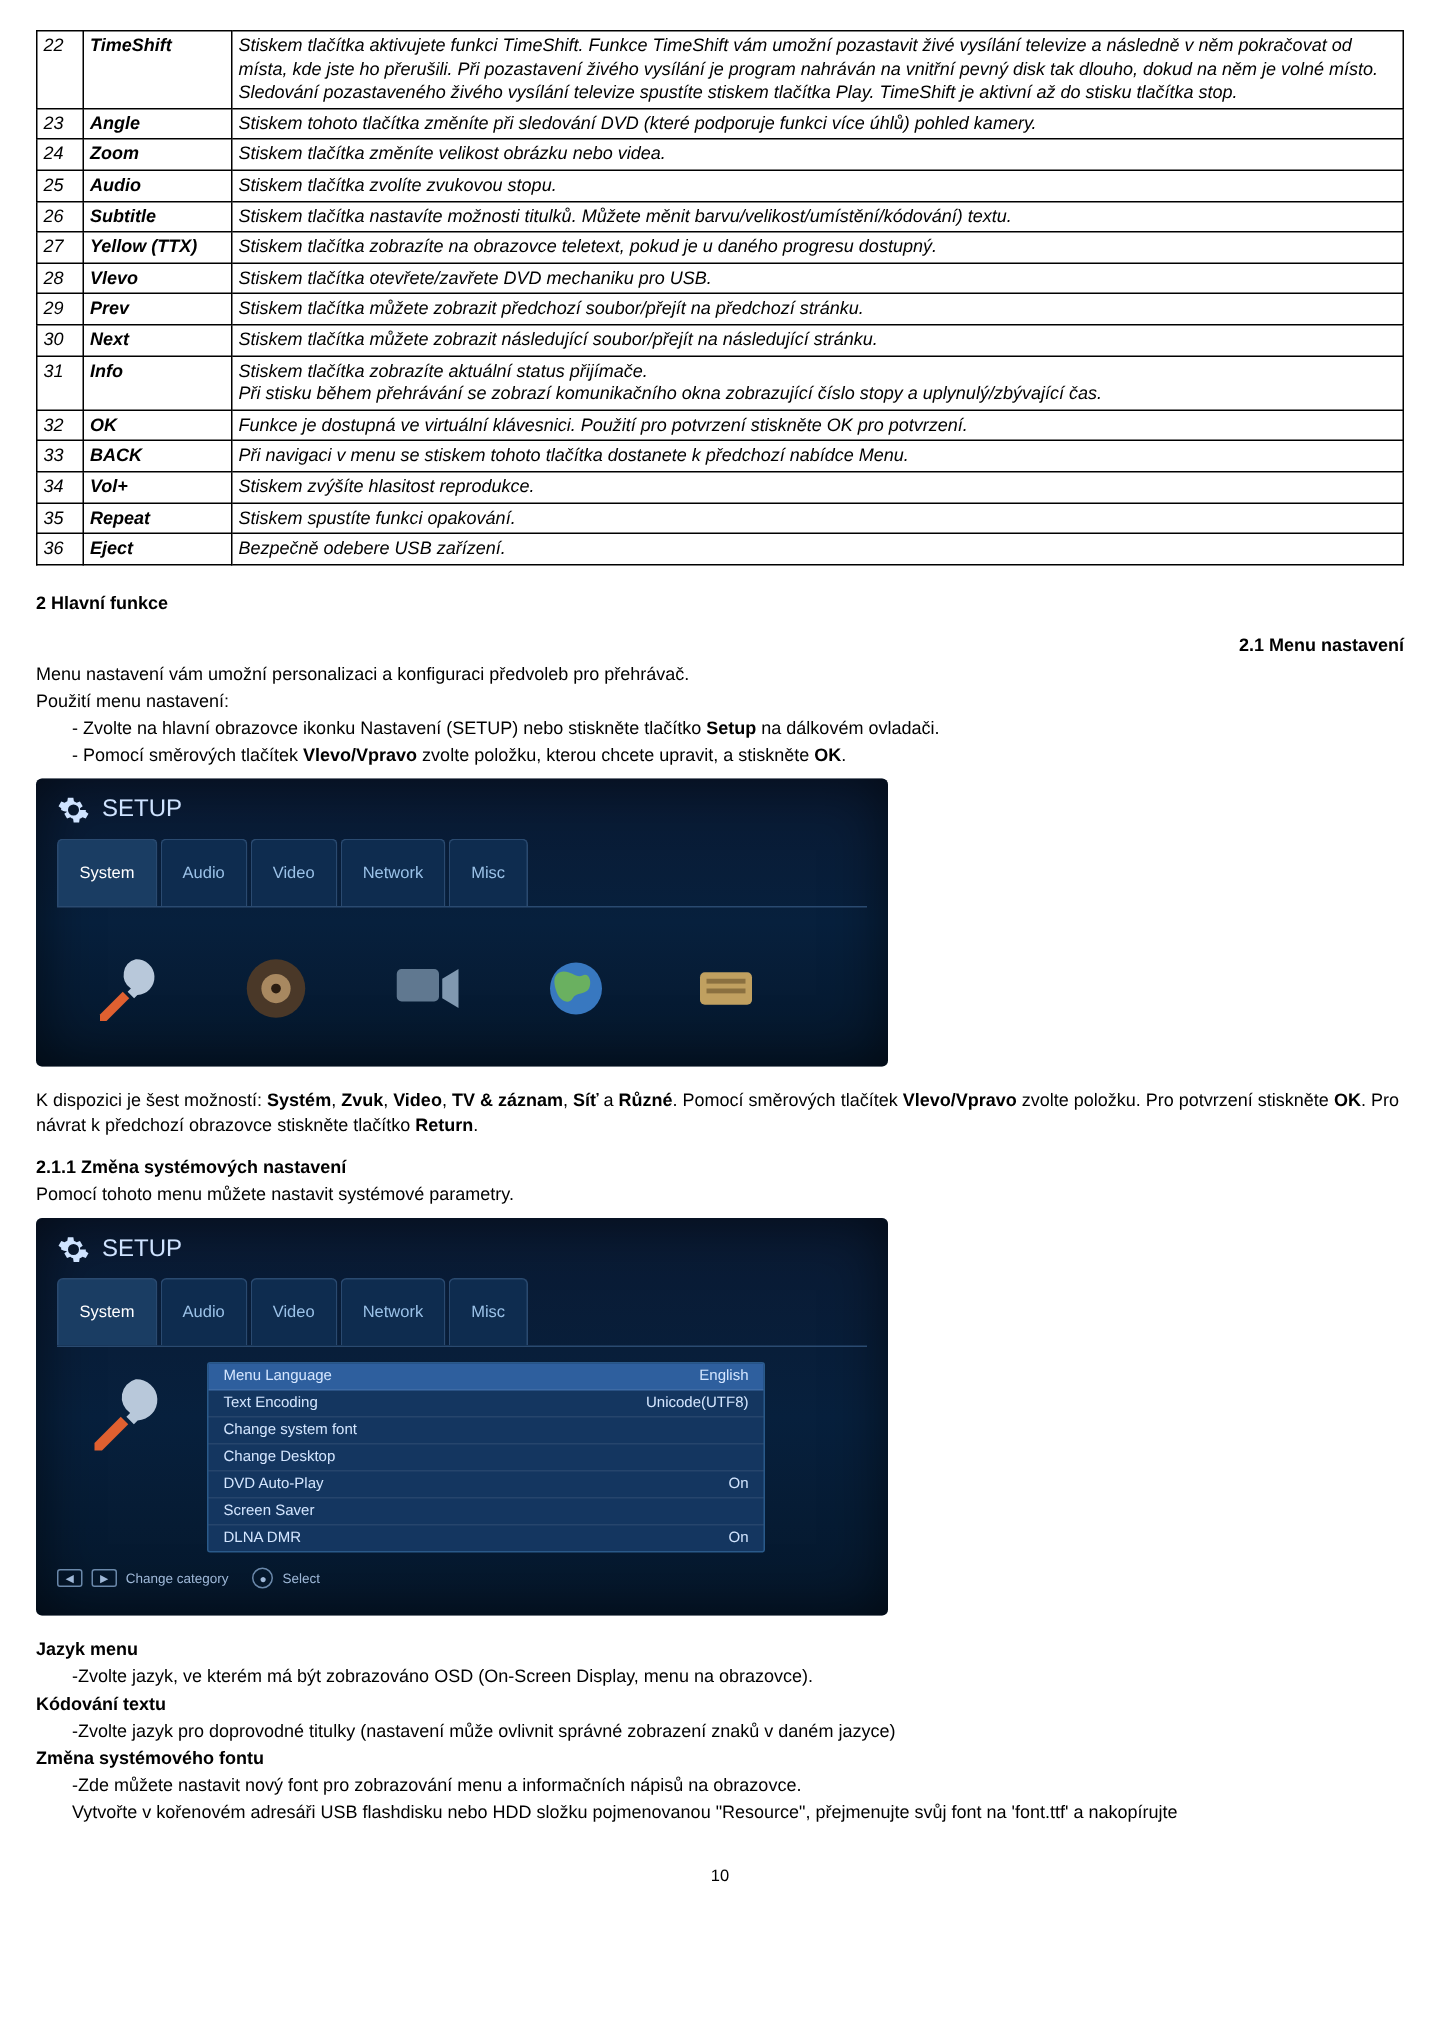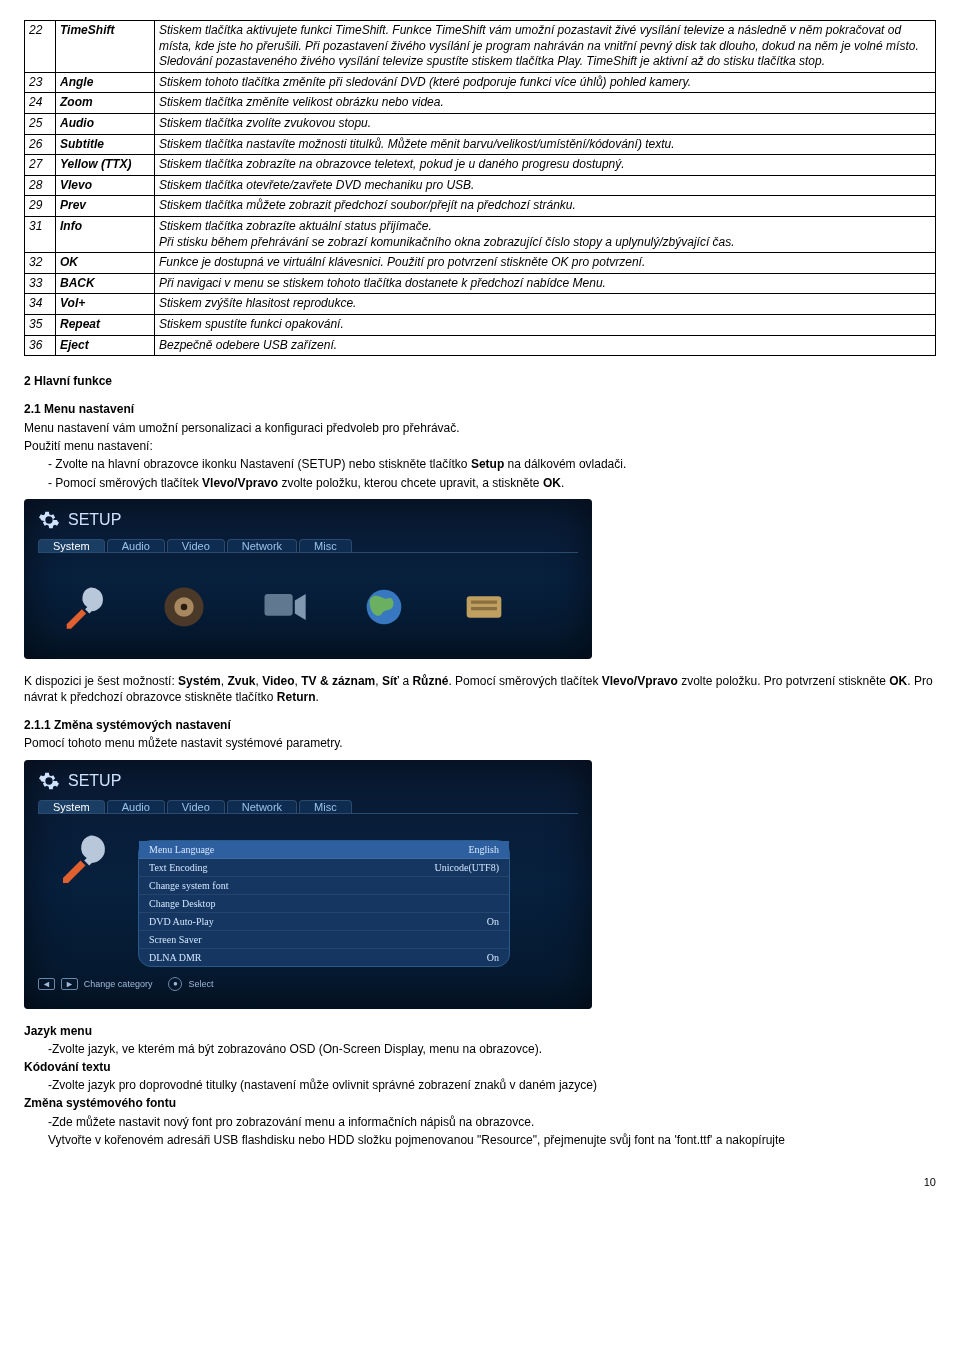--- a/index.html
+++ b/index.html
@@ -20,21 +20,21 @@
   table.defs td {
     border: 1px solid #000;
     padding: 2px 4px;
     vertical-align: top;
     font-size: 12px;
     line-height: 1.3;
   }
   table.defs td.num { width: 22px; }
   table.defs td.name { width: 90px; font-weight: bold; }
   h2.sec { font-size: 12px; font-weight: bold; margin: 18px 0 14px 0; }
-  h3.sub { font-size: 12px; font-weight: bold; margin: 14px 0 4px 0; }
+  h3.sub { font-size: 12px; font-weight: bold; margin: 14px 0 4px 0; text-align: right; }
   p { margin: 2px 0; font-size: 12px; line-height: 1.35; }
   .indent { margin-left: 24px; }
   .setup-screen {
     width: 540px;
     background: linear-gradient(#0a1a33 0%, #07203d 50%, #05172b 100%);
     border-radius: 4px;
     padding: 10px 14px 18px 14px;
     color: #d8e8ff;
     font-size: 11px;
     margin: 8px 0 14px 0;
@@ -52,21 +52,21 @@
     width: 22px; height: 22px;
     display: inline-flex; align-items: center; justify-content: center;
   }
   .tabs {
     display: flex;
     gap: 2px;
     border-bottom: 1px solid #2a4a70;
     margin-bottom: 10px;
   }
   .tab {
-    padding: 0 14px;
+    padding: 16px 14px;
     background: #0e2c4f;
     border: 1px solid #2a4a70;
     border-bottom: none;
     border-radius: 4px 4px 0 0;
     color: #9bc2e8;
     font-size: 11px;
   }
   .tab.active {
     background: #1a3d63;
     color: #fff;
@@ -76,25 +76,24 @@
     gap: 28px;
     padding: 14px 10px 4px 10px;
   }
   .big-icon {
     width: 72px; height: 60px;
     display: flex; align-items: center; justify-content: center;
   }
   .settings-list {
     background: #143660;
     border: 1px solid #2a5a8a;
-    border-radius: 13px;
+    border-radius: 2px;
     padding: 0;
-    margin: 16px 0 0 110px;
+    margin: 0 0 0 110px;
     width: 370px;
-    font-family: Liberation Serif, serif;
   }
   .srow {
     display: flex;
     justify-content: space-between;
     padding: 3px 10px;
     border-bottom: 1px solid rgba(255,255,255,0.08);
     font-size: 10px;
     color: #d4e6ff;
   }
   .srow.hl { background: #2e5f9e; }
@@ -108,21 +107,21 @@
     align-items: center;
     gap: 6px;
   }
   .arrow-key {
     display: inline-block;
     border: 1px solid #6a88aa;
     padding: 0 3px;
     border-radius: 2px;
     font-size: 9px;
   }
-  .pagenum { text-align: right; font-size: 11px; margin-top: 28px; }
+  .pagenum { text-align: center; font-size: 11px; margin-top: 28px; }
   b { font-weight: bold; }
 </style>
 </head>
 <body>
 
 <table class="defs">
   <tbody id="defs-body">
       <tr>
         <td class="num">22</td>
         <td class="name">TimeShift</td>
@@ -155,20 +154,25 @@
       </tr>
       <tr>
         <td class="num">28</td>
         <td class="name">Vlevo</td>
         <td>Stiskem tlačítka otevřete/zavřete DVD mechaniku pro USB.</td>
       </tr>
       <tr>
         <td class="num">29</td>
         <td class="name">Prev</td>
         <td>Stiskem tlačítka můžete zobrazit předchozí soubor/přejít na předchozí stránku.</td>
+      </tr>
+      <tr>
+        <td class="num">30</td>
+        <td class="name">Next</td>
+        <td>Stiskem tlačítka můžete zobrazit následující soubor/přejít na následující stránku.</td>
       </tr>
       <tr>
         <td class="num">31</td>
         <td class="name">Info</td>
         <td>Stiskem tlačítka zobrazíte aktuální status přijímače.<br>Při stisku během přehrávání se zobrazí komunikačního okna zobrazující číslo stopy a uplynulý/zbývající čas.</td>
       </tr>
       <tr>
         <td class="num">32</td>
         <td class="name">OK</td>
         <td>Funkce je dostupná ve virtuální klávesnici. Použití pro potvrzení stiskněte OK pro potvrzení.</td>

